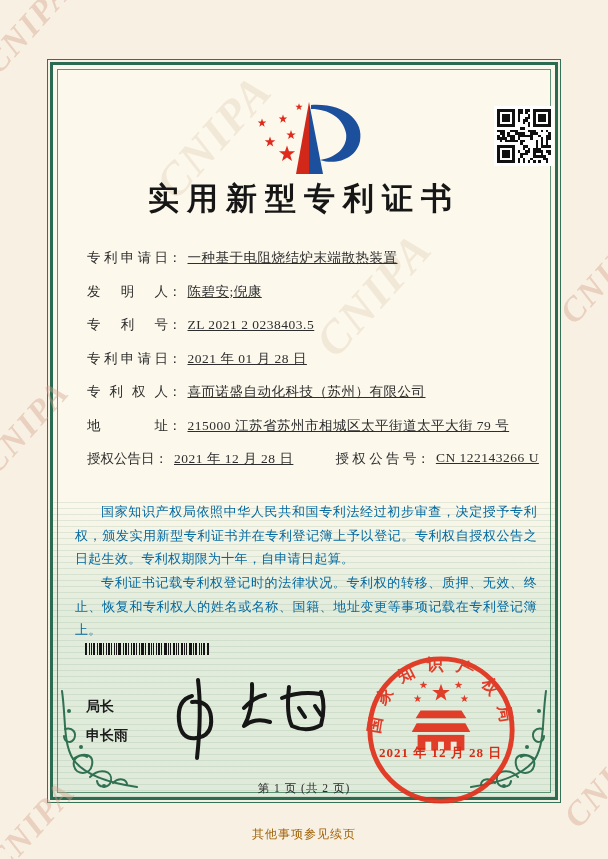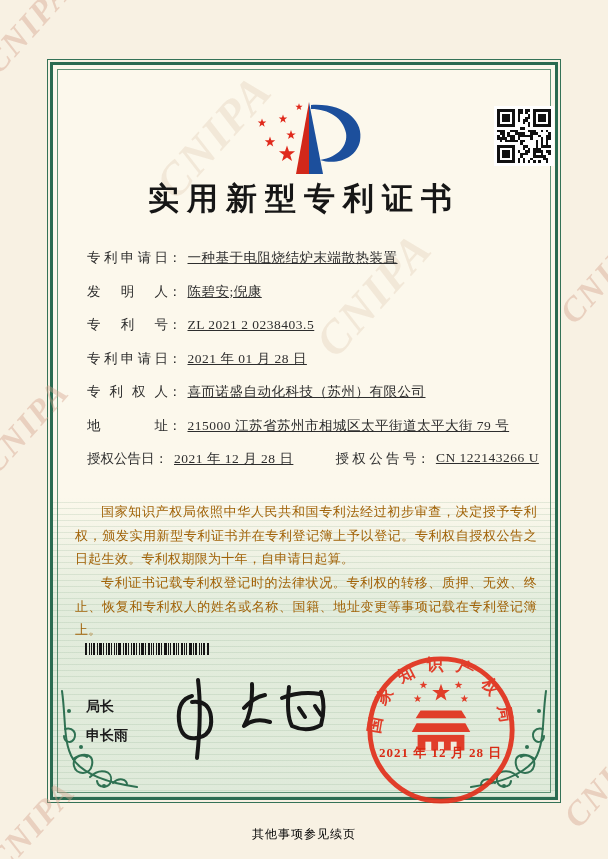--- a/index.html
+++ b/index.html
@@ -33,33 +33,33 @@
          font-size:31px;font-weight:700;letter-spacing:8px;color:#161616;}
   
   .fields{position:absolute;left:87px;top:249px;width:450px;font-size:13.5px;color:#2e2e2e;}
   .frow{display:flex;align-items:baseline;margin-bottom:15.5px;white-space:nowrap;}
   .flabel{display:inline-block;width:81px;text-align:justify;text-align-last:justify;}
   .fcolon{margin-right:6px;}
   .fvalue{letter-spacing:.5px;text-decoration:underline;}
   .fpair2{margin-left:42px;display:flex;align-items:flex-start;}
   
   .paras{position:absolute;left:75px;top:500px;width:462px;font-size:13px;line-height:1.82;
-         text-align:justify;color:#a16207;}
+         text-align:justify;color:#0369a1;}
   .paras p{margin:0;text-indent:2em;letter-spacing:.3px;}
   
   .barcode{position:absolute;left:85px;top:643px;height:12px;display:flex;align-items:stretch;}
   .barcode i{display:block;background:#151515;}
   .director{position:absolute;left:86px;top:692px;font-family:"Liberation Sans","DejaVu Sans",sans-serif;
             font-weight:700;font-size:14px;color:#1d1d1d;line-height:2.05;}
   .signature{position:absolute;left:162px;top:672px;width:175px;height:92px;}
   .seal{position:absolute;left:363px;top:652px;width:156px;height:156px;opacity:.92;}
   .seal-date{position:absolute;left:368px;top:744px;width:145px;text-align:center;
              font-size:13px;color:#d92c16;font-weight:700;letter-spacing:1px;}
   .page-no{position:absolute;left:0;right:0;top:781px;text-align:center;font-size:11.5px;color:#2b2b2b;letter-spacing:1px;}
-  .footer-note{position:absolute;left:0;right:0;top:826px;text-align:center;font-size:12px;color:#000000;letter-spacing:1px;}
+  .footer-note{position:absolute;left:0;right:0;top:826px;text-align:center;font-size:12px;color:#a16207;letter-spacing:1px;}
 </style>
 </head>
 <body>
 
 <div class="page">
 
   <div class="frame">
     <div class="guilloche"></div>
     <div class="pinstripe"></div>
 
@@ -691,15 +691,16 @@
       <rect x="56" y="85" width="48" height="16"></rect>
       <g fill="#f2eee0">
         <rect x="64" y="92" width="6" height="9"></rect>
         <rect x="77" y="92" width="6" height="9"></rect>
         <rect x="90" y="92" width="6" height="9"></rect>
       </g>
     </g>
   </svg>
   <div class="seal-date">2021 年 12 月 28 日</div>
 
+  <div class="page-no">第 1 页 (共 2 页)</div>
   <div class="footer-note">其他事项参见续页</div>
 
 </div>
 
 </body></html>

